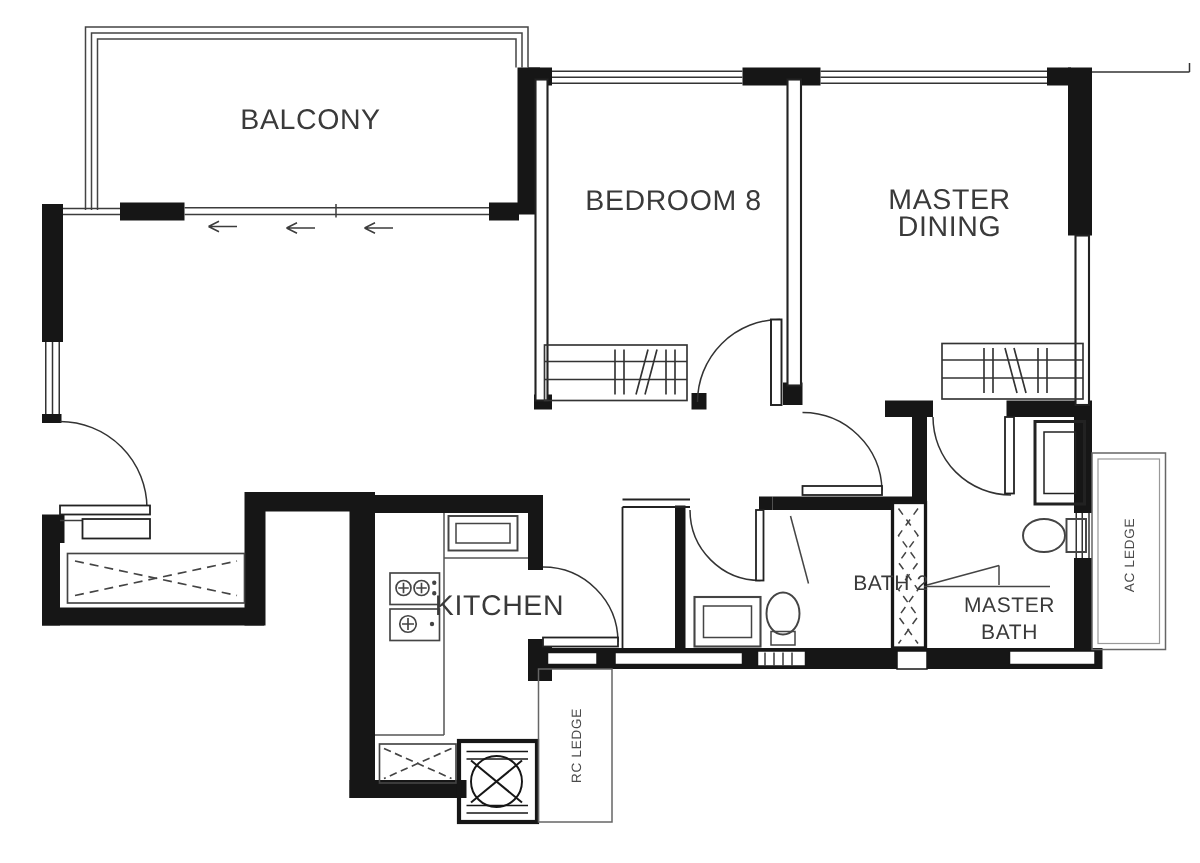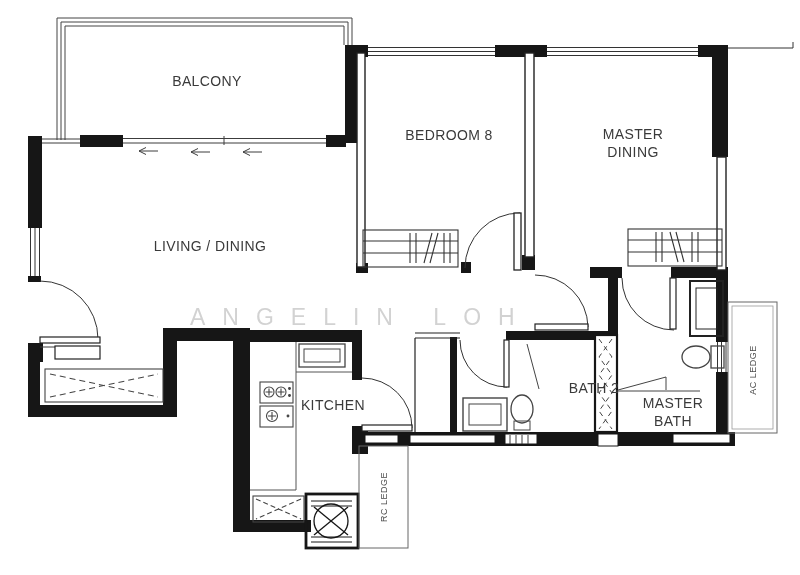--- a/index.html
+++ b/index.html
@@ -1,33 +1,32 @@
 <!DOCTYPE html>
 <html><head>
 <meta charset="utf-8">
 <style>
   html,body{margin:0;padding:0;background:#fff;}
   #plan{position:relative;width:800px;height:575px;background:#fff;overflow:hidden;
         font-family:"Liberation Sans", sans-serif;}
   #plan svg{position:absolute;left:0;top:0;z-index:2;}
-  .room-label{position:absolute;z-index:3;color:#3a3a3a;font-size:14px;letter-spacing:.4px;
+  .room-label{position:absolute;z-index:3;color:#3a3a3a;font-size:19px;letter-spacing:.4px;
               white-space:nowrap;transform:translate(-50%,0);text-align:center;line-height:18px;}
   .room-label.small{font-size:14px;}
   .ledge-label{position:absolute;z-index:3;color:#4a4a4a;font-size:9px;letter-spacing:.5px;
                white-space:nowrap;transform:translate(-50%,-50%) rotate(-90deg);}
   #watermark{position:absolute;z-index:1;left:190px;top:304px;font-size:23px;color:#b5b5b5;
              opacity:.6;letter-spacing:17px;white-space:nowrap;}
   .two-line span{display:block;}
 </style>
 </head>
 <body>
 
 <div id="plan">
 
-  <div id="watermark">ANGELIN LOH</div>
 
   <svg width="800" height="575" viewBox="0 0 800 575">
 
     <g fill="none" stroke="#444" stroke-width="1">
       <path d="M57,140 V18 H352 V45"></path>
       <path d="M61,140 V22 H348 V45"></path>
       <path d="M65,140 V26 H344 V45"></path>
     </g>
 
     <g fill="#161616" stroke="none">
@@ -253,21 +252,20 @@
 
   <div class="room-label" style="left:207px;top:72px;">BALCONY</div>
 
   <div class="room-label" style="left:449px;top:126px;">BEDROOM 8</div>
 
   <div class="room-label two-line" style="left:633px;top:125px;">
     <span>MASTER</span>
     <span>DINING</span>
   </div>
 
-  <div class="room-label" style="left:210px;top:237px;">LIVING / DINING</div>
 
   <div class="room-label" style="left:333px;top:396px;text-align:right;">KITCHEN</div>
 
   <div class="room-label small" style="left:566px;top:379px;margin-left:28px;">BATH 2</div>
 
   <div class="room-label small two-line" style="left:673px;top:394px;">
     <span>MASTER</span>
     <span>BATH</span>
   </div>
 

